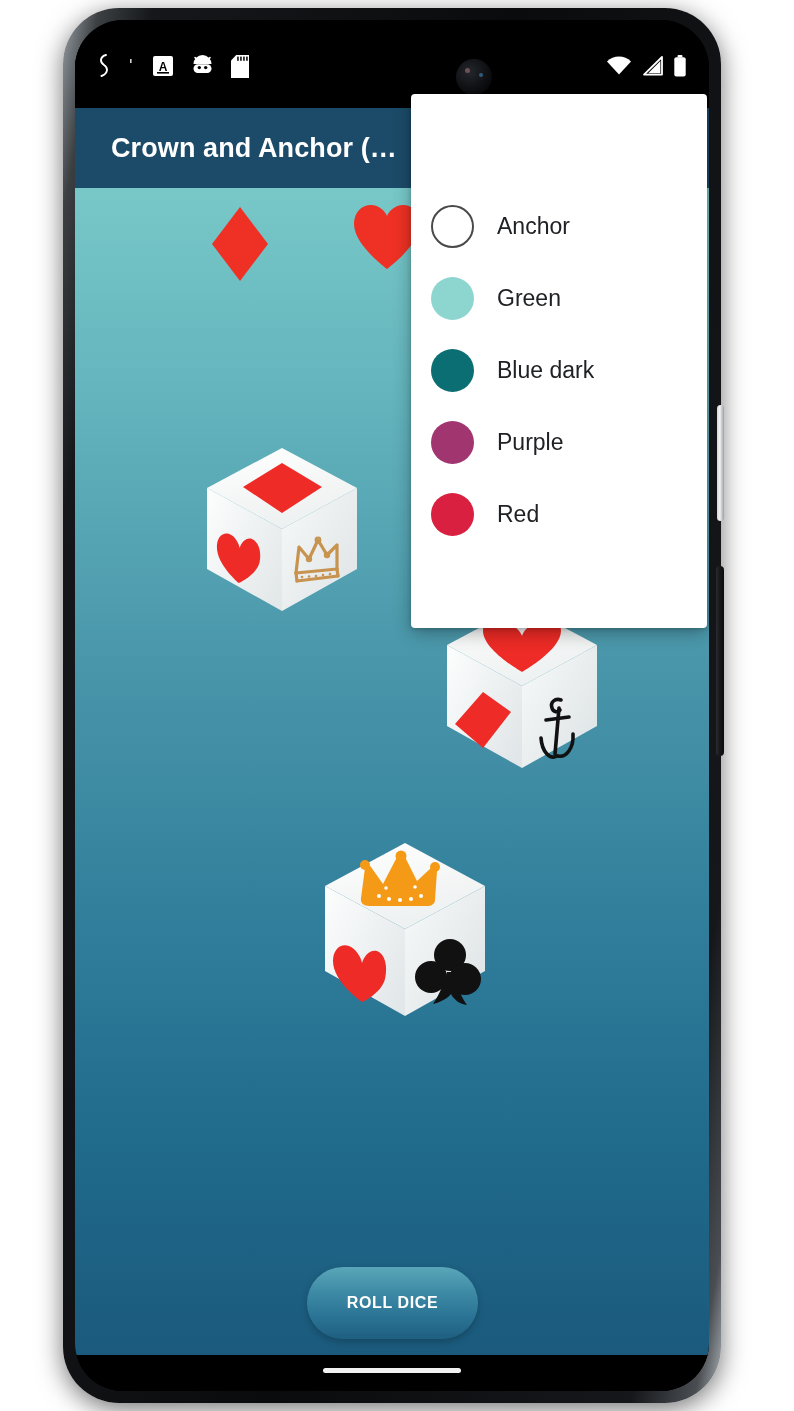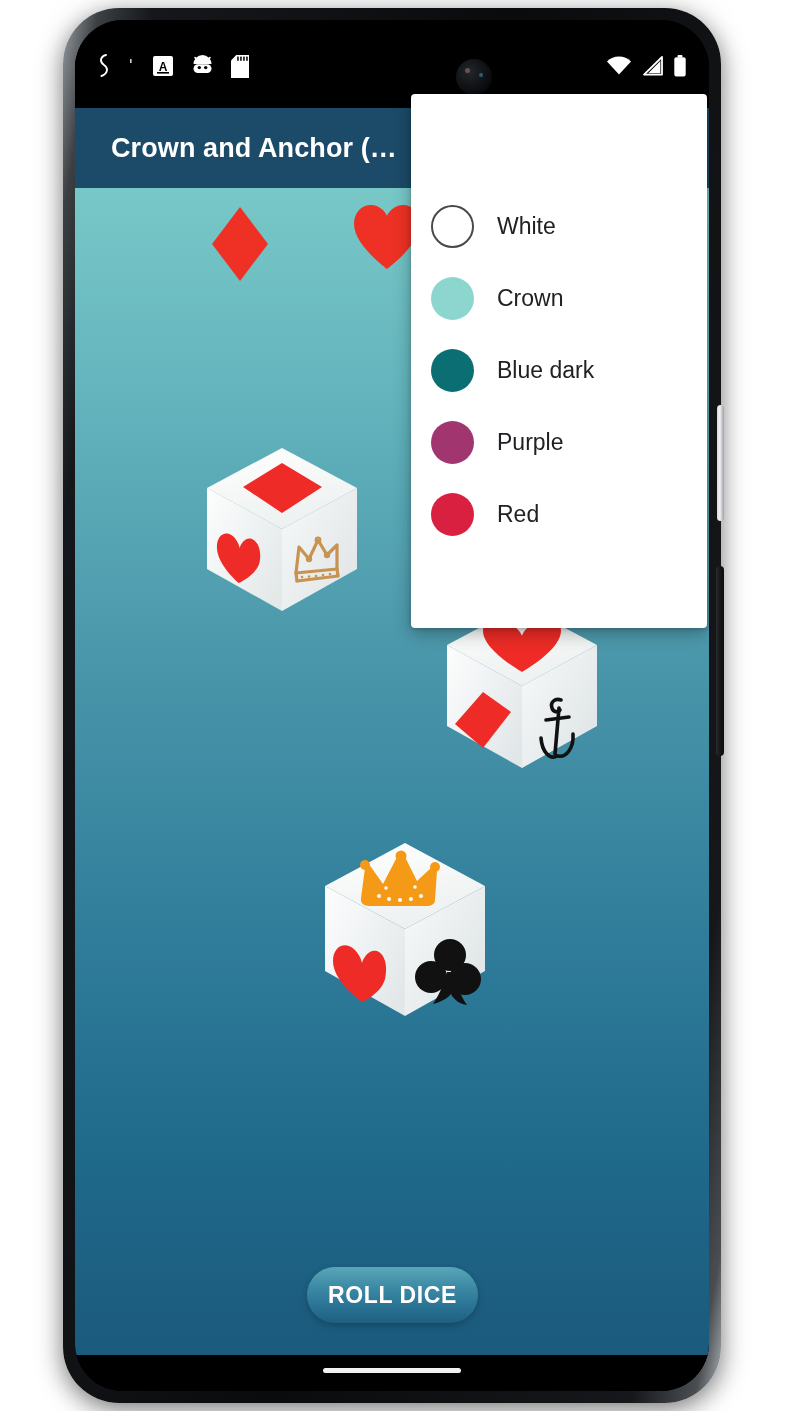--- a/index.html
+++ b/index.html
@@ -115,27 +115,27 @@
   
   .die { position: absolute; }
   #die-1 { left: 122px; top: 255px; }
   #die-2 { left: 362px; top: 412px; }
   #die-3 { left: 240px; top: 650px; }
 
   
   #roll-dice-button {
     position: absolute;
     left: 232px; top: 1079px;
-    width: 171px; height: 56px;
+    width: 171px; height: 72px;
     border: none;
     border-radius: 36px;
     background: linear-gradient(180deg,#5aa6b8 0%,#3e8ba6 34%,#2b7495 68%,#1f5f80 100%);
     color: #fff;
     font-family: "Liberation Sans", sans-serif;
-    font-size: 23px;
+    font-size: 16px;
     font-weight: 700;
     letter-spacing: .6px;
     cursor: pointer;
     box-shadow: 0 3px 7px rgba(0,0,0,.22);
   }
 
   
   #nav-area {
     position: absolute; left: 0; top: 1335px;
     width: 634px; height: 36px;
@@ -400,25 +400,25 @@
         </g>
       </svg>
     </div>
 
     <button id="roll-dice-button">ROLL DICE</button>
   </div>
 
   <div id="color-menu">
     <div class="menu-item">
       <span class="swatch outlined"></span>
-      <span class="menu-label">White</span>
+      <span class="menu-label">Anchor</span>
     </div>
     <div class="menu-item">
       <span class="swatch" style="background:#8DD6D0"></span>
-      <span class="menu-label">Crown</span>
+      <span class="menu-label">Green</span>
     </div>
     <div class="menu-item">
       <span class="swatch" style="background:#0A6E72"></span>
       <span class="menu-label">Blue dark</span>
     </div>
     <div class="menu-item">
       <span class="swatch" style="background:#A13570"></span>
       <span class="menu-label">Purple</span>
     </div>
     <div class="menu-item">

